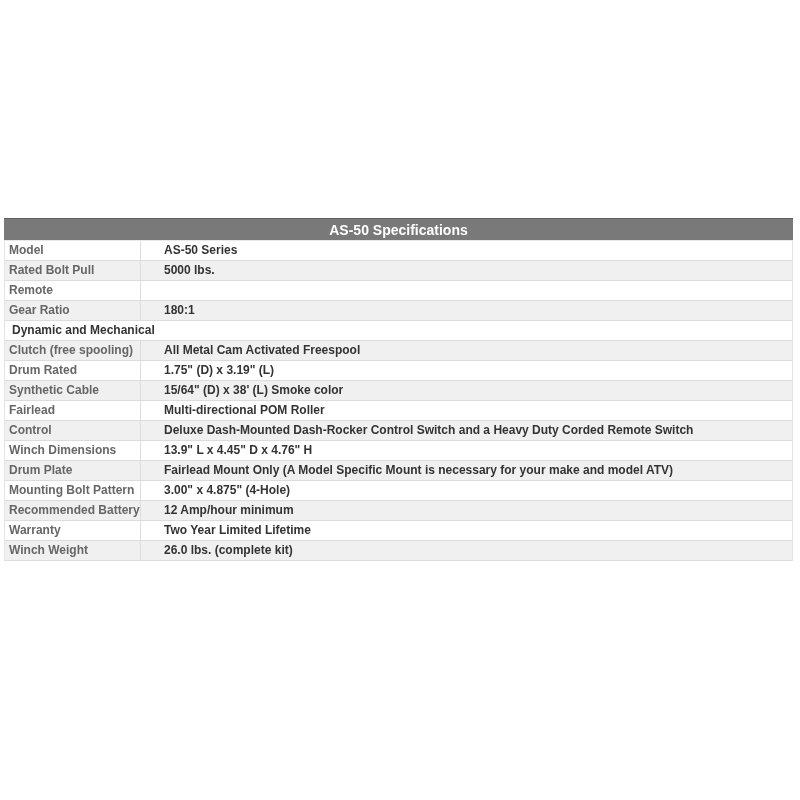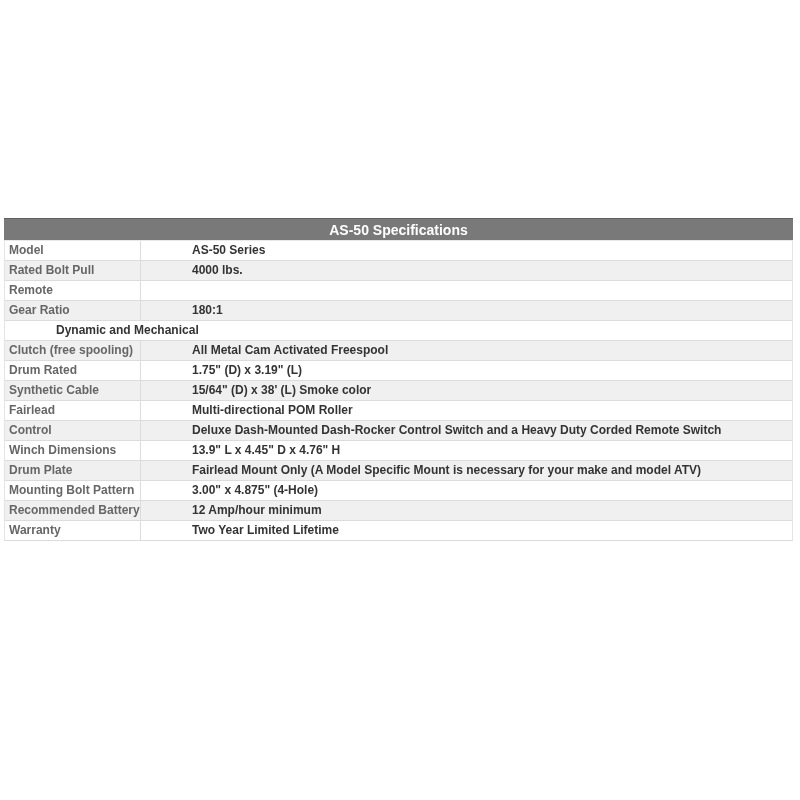--- a/index.html
+++ b/index.html
@@ -45,20 +45,21 @@
   }
   .spec-body {
     border-left: 1px solid #e4e4e4;
     border-right: 1px solid #e4e4e4;
     border-bottom: 1px solid var(--border);
   }
   .spec-row {
     display: flex;
     background: var(--row-bg);
     border-top: 1px solid var(--border);
+    gap: 16px;
   }
   .spec-row:first-child {
     border-top: 1px solid #e8e8e8;
   }
   .spec-row:nth-child(even) {
     background: var(--row-alt-bg);
   }
   .spec-label {
     width: 127px;
     flex: 0 0 127px;
@@ -71,38 +72,37 @@
     white-space: nowrap;
   }
   .spec-value {
     flex: 1;
     padding: 3px 8px 3px 7px;
     font-size: 12px;
     font-weight: bold;
     line-height: 13px;
     color: var(--value-text);
     white-space: nowrap;
-    margin-left: 44px;
   }
 </style>
 </head>
 <body>
 
 <div class="spec-table">
   <div class="spec-header">AS-50 Specifications</div>
   <div class="spec-body">
 
     <div class="spec-row">
       <div class="spec-label">Model</div>
       <div class="spec-value">AS-50 Series</div>
     </div>
 
     <div class="spec-row">
       <div class="spec-label">Rated Bolt Pull</div>
-      <div class="spec-value">4000 lbs.</div>
+      <div class="spec-value">5000 lbs.</div>
     </div>
 
     <div class="spec-row">
       <div class="spec-label">Remote</div>
     </div>
 
     <div class="spec-row">
       <div class="spec-label">Gear Ratio</div>
       <div class="spec-value">180:1</div>
     </div>
@@ -155,15 +155,19 @@
     <div class="spec-row">
       <div class="spec-label">Recommended Battery</div>
       <div class="spec-value">12 Amp/hour minimum</div>
     </div>
 
     <div class="spec-row">
       <div class="spec-label">Warranty</div>
       <div class="spec-value">Two Year Limited Lifetime</div>
     </div>
 
+    <div class="spec-row">
+      <div class="spec-label">Winch Weight</div>
+      <div class="spec-value">26.0 lbs. (complete kit)</div>
+    </div>
 
   </div>
 </div>
 
 </body></html>

